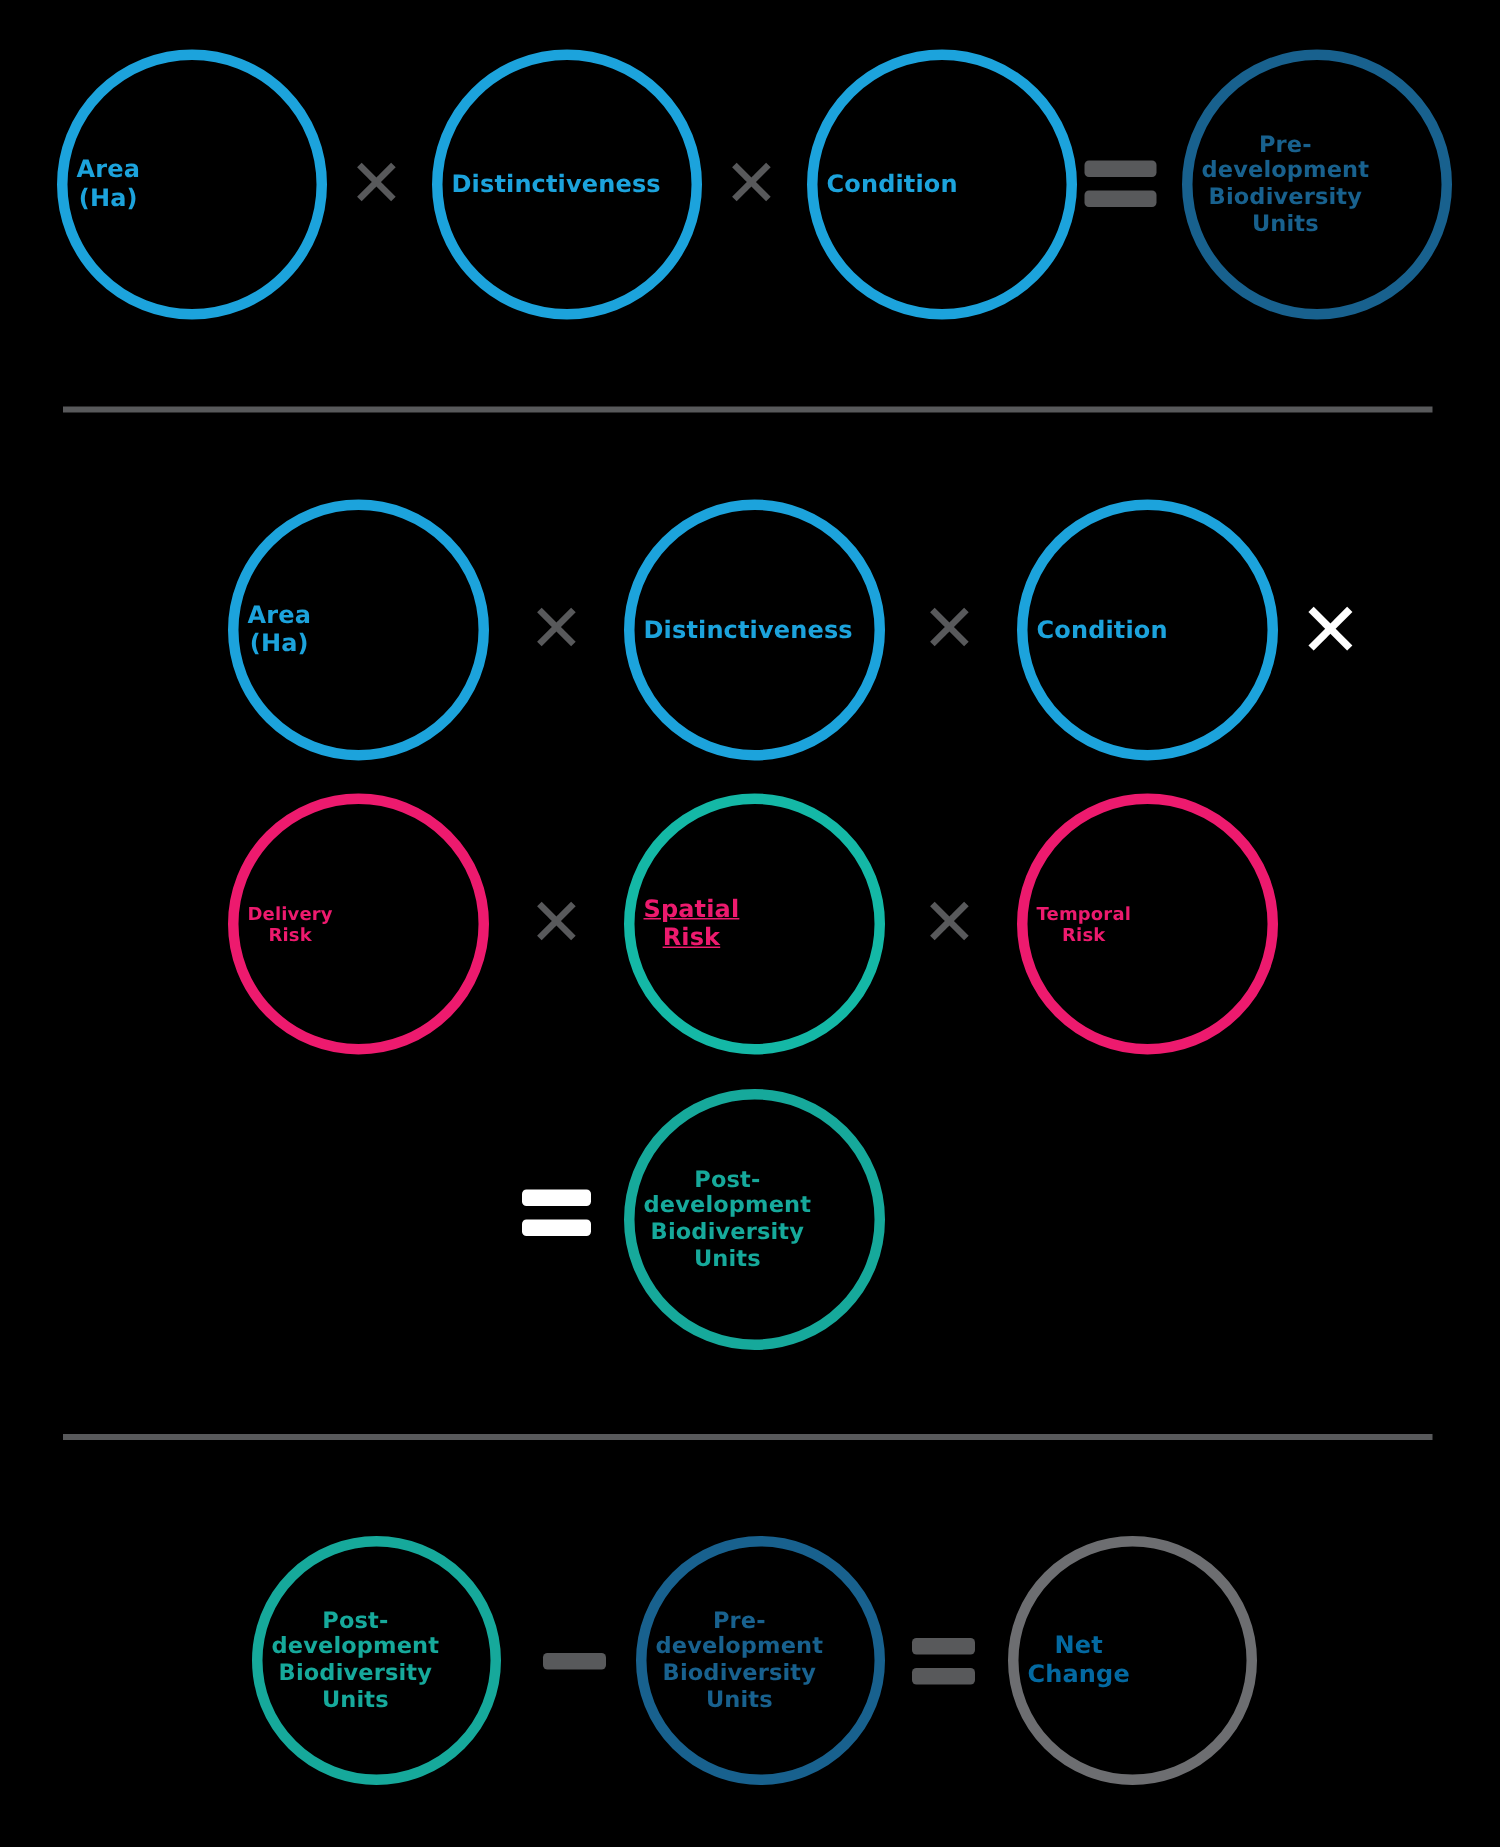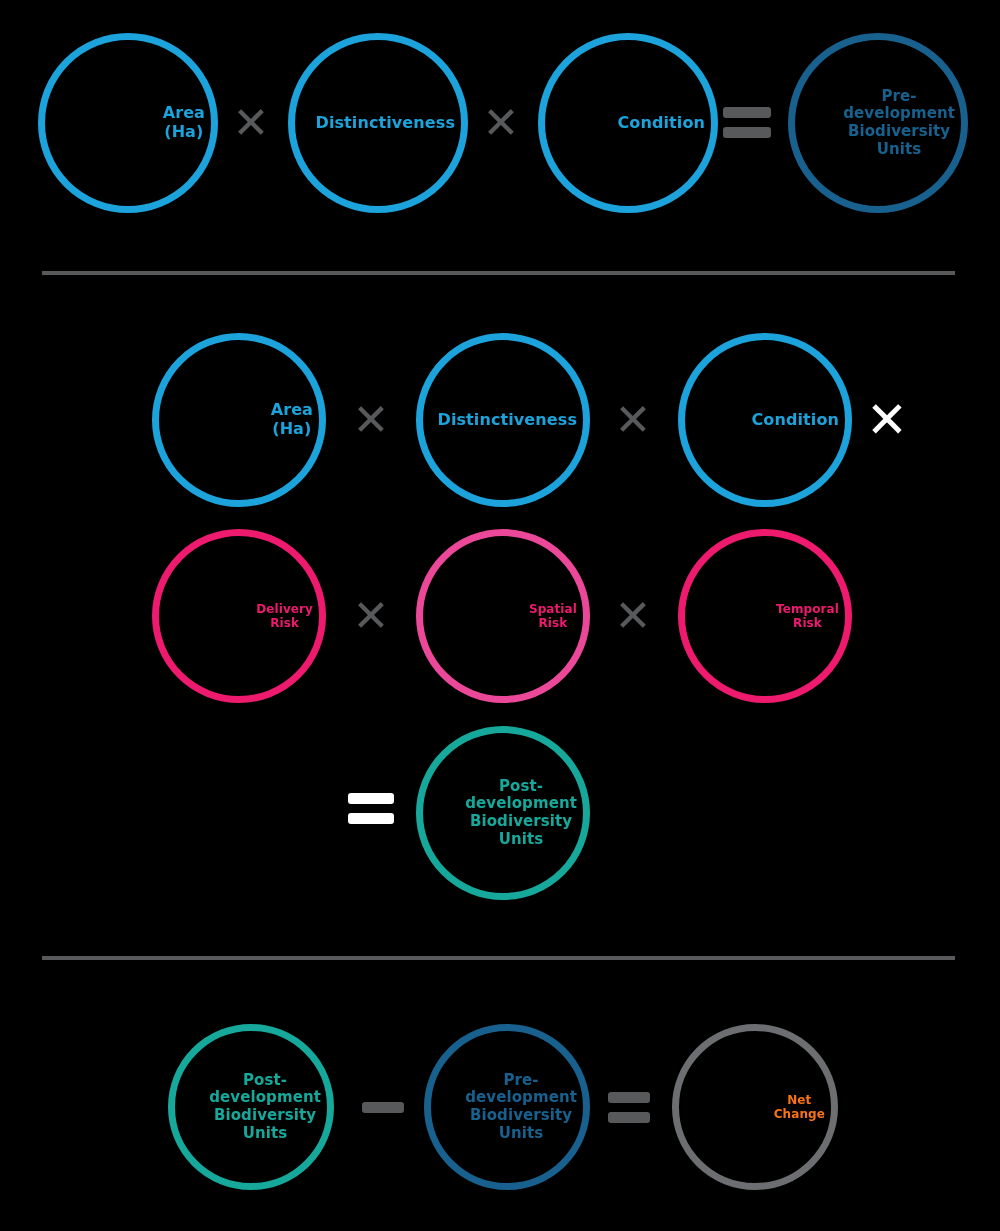--- a/index.html
+++ b/index.html
@@ -20,21 +20,21 @@
     inset: 0;
   }
 
   
   .circle {
     position: absolute;
     border-radius: 50%;
     box-sizing: border-box;
     display: flex;
     align-items: center;
-    justify-content: flex-end;
+    justify-content: flex-start;
     text-align: center;
     font-weight: 700;
     line-height: 1.18;
     letter-spacing: 0.1px;
   }
   .circle .lbl {
     display: block;
     padding: 0 6px;
     white-space: pre-line;
   }
@@ -154,21 +154,21 @@
 
     <div class="circle" style="left:152px; top:529px; width:174px; height:174px; border:7px solid #ED1A6E; color:#ED1A6E; font-size:12px;">
       <span class="lbl">Delivery
 Risk</span>
     </div>
 
     <div class="op op-times" style="left:348px; top:591px; width:46px; height:50px; color:#58595B;">
       <span>✕</span>
     </div>
 
-    <div class="circle" style="left:416px; top:529px; width:174px; height:174px; border:7px solid #ec4899; color:#ED1A6E; font-size:12px;">
+    <div class="circle" style="left:416px; top:529px; width:174px; height:174px; border:7px solid #14b8a6; color:#ED1A6E; font-size:16px;text-decoration:underline;">
       <span class="lbl">Spatial
 Risk</span>
     </div>
 
     <div class="op op-times" style="left:610px; top:591px; width:46px; height:50px; color:#58595B;">
       <span>✕</span>
     </div>
 
     <div class="circle" style="left:678px; top:529px; width:174px; height:174px; border:7px solid #ED1A6E; color:#ED1A6E; font-size:12px;">
       <span class="lbl">Temporal
@@ -206,19 +206,19 @@
 development
 Biodiversity
 Units</span>
     </div>
 
     <div class="eq" style="left:608px; top:1090px; width:42px; height:35px;">
       <i style="background:#58595B;"></i>
         <i style="background:#58595B;"></i>
     </div>
 
-    <div class="circle" style="left:672px; top:1024px; width:166px; height:166px; border:7px solid #6D6E71; color:#f97316; font-size:12px;">
+    <div class="circle" style="left:672px; top:1024px; width:166px; height:166px; border:7px solid #6D6E71; color:#0369a1; font-size:16px;">
       <span class="lbl">Net
 Change</span>
     </div>
   </div>
 
 </div>
 
 </body></html>

